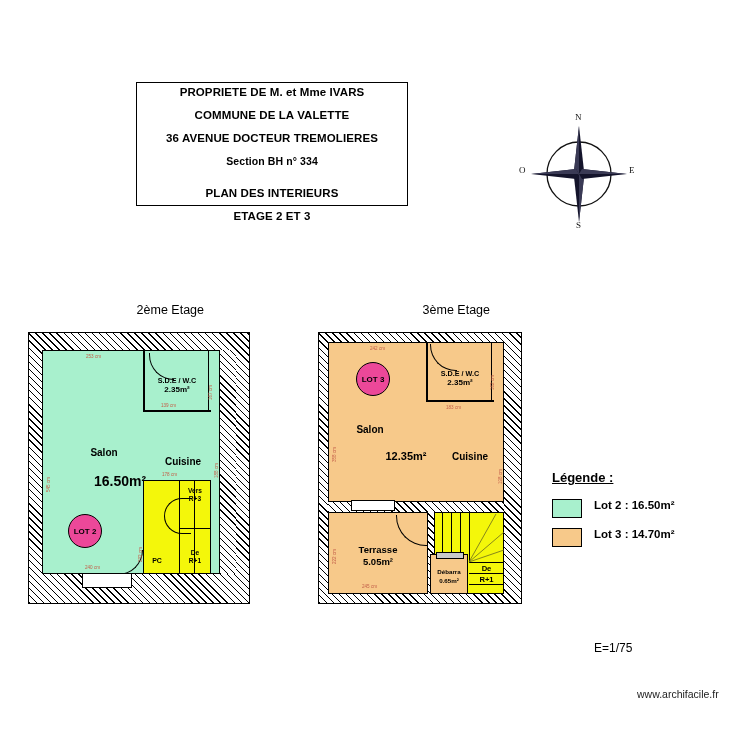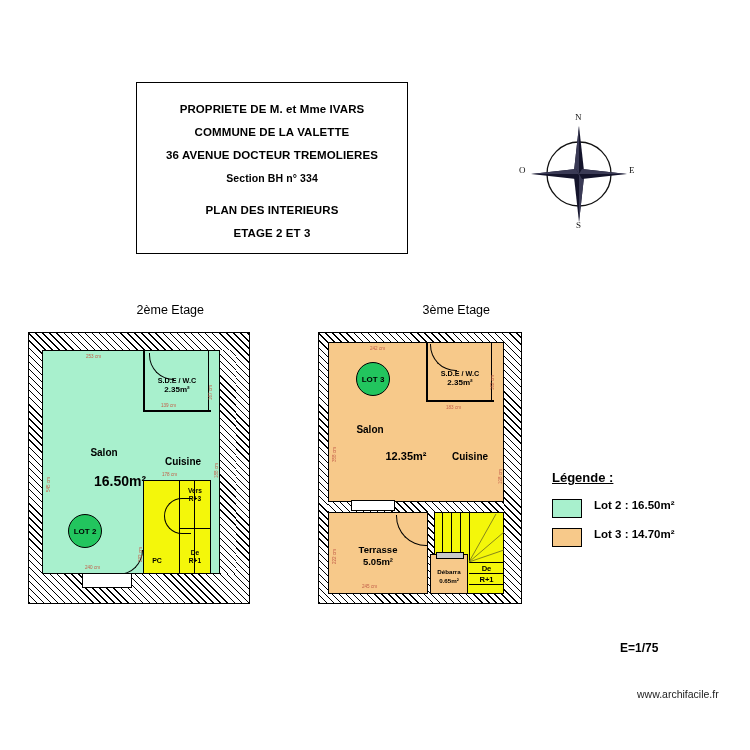--- a/index.html
+++ b/index.html
@@ -9,27 +9,27 @@
     background:#ffffff;
     font-family:"Liberation Sans", sans-serif;
     color:#000;
     position:relative;
     overflow:hidden;
   }
   .abs{position:absolute;}
 
   
   #title-block{
-    left:136px;top:82px;width:272px;height:172px;
+    left:136px;top:82px;width:272px;height:124px;
     border:1.5px solid #000;
     background:#fff;
     box-sizing:border-box;
     display:flex;flex-direction:column;
     align-items:center;
-    padding-top:20px;
+    padding-top:3px;
   }
   #title-block .tline{
     font-weight:bold;font-size:11.5px;
     letter-spacing:.1px;
     margin:0 0 11px 0;text-align:center;white-space:nowrap;
   }
   #title-block .tline.small{font-size:10.5px;margin-bottom:20px;}
 
   
   #compass{left:517px;top:112px;width:124px;height:124px;}
@@ -58,38 +58,38 @@
   .room-label{
     position:absolute;font-weight:bold;color:#000;text-align:center;white-space:nowrap;
   }
   .dim{
     position:absolute;color:#c4604a;font-size:4.6px;white-space:nowrap;
     font-family:"Liberation Sans",sans-serif;
   }
   .dim.vert{transform:rotate(-90deg);transform-origin:left top;}
   .lotcircle{
     position:absolute;border:1.2px solid #000;border-radius:50%;
-    background:#22c55e;display:flex;align-items:center;justify-content:center;
+    background:#ec4899;display:flex;align-items:center;justify-content:center;
     font-weight:bold;font-size:8px;
   }
   .thinline{position:absolute;background:#000;}
   .door-arc{position:absolute;border:1.1px solid #000;background:transparent;}
 
   
   #legend{left:552px;top:470px;width:185px;}
   #legend .lg-title{
     font-weight:bold;font-size:13px;text-decoration:underline;margin-bottom:14px;
   }
   #legend .lg-row{display:flex;align-items:flex-start;margin-bottom:10px;}
   #legend .sw{
     width:30px;height:19px;border:1.8px solid #000;box-sizing:border-box;margin-right:12px;flex:none;
   }
   #legend .lg-txt{font-weight:bold;font-size:11.5px;white-space:nowrap;}
 
-  #scale{left:620px;top:641px;font-weight:bold;font-size:12px;}
+  #scale{left:594px;top:641px;font-weight:normal;font-size:12px;}
   #site-url{left:637px;top:688px;font-size:10.5px;color:#222;}
 </style>
 </head>
 <body>
 
 <div class="abs" id="title-block">
   <div class="tline">PROPRIETE DE M. et Mme IVARS</div>
   <div class="tline">COMMUNE DE LA VALETTE</div>
   <div class="tline">36 AVENUE DOCTEUR TREMOLIERES</div>
   <div class="tline small">Section BH n° 334</div>

